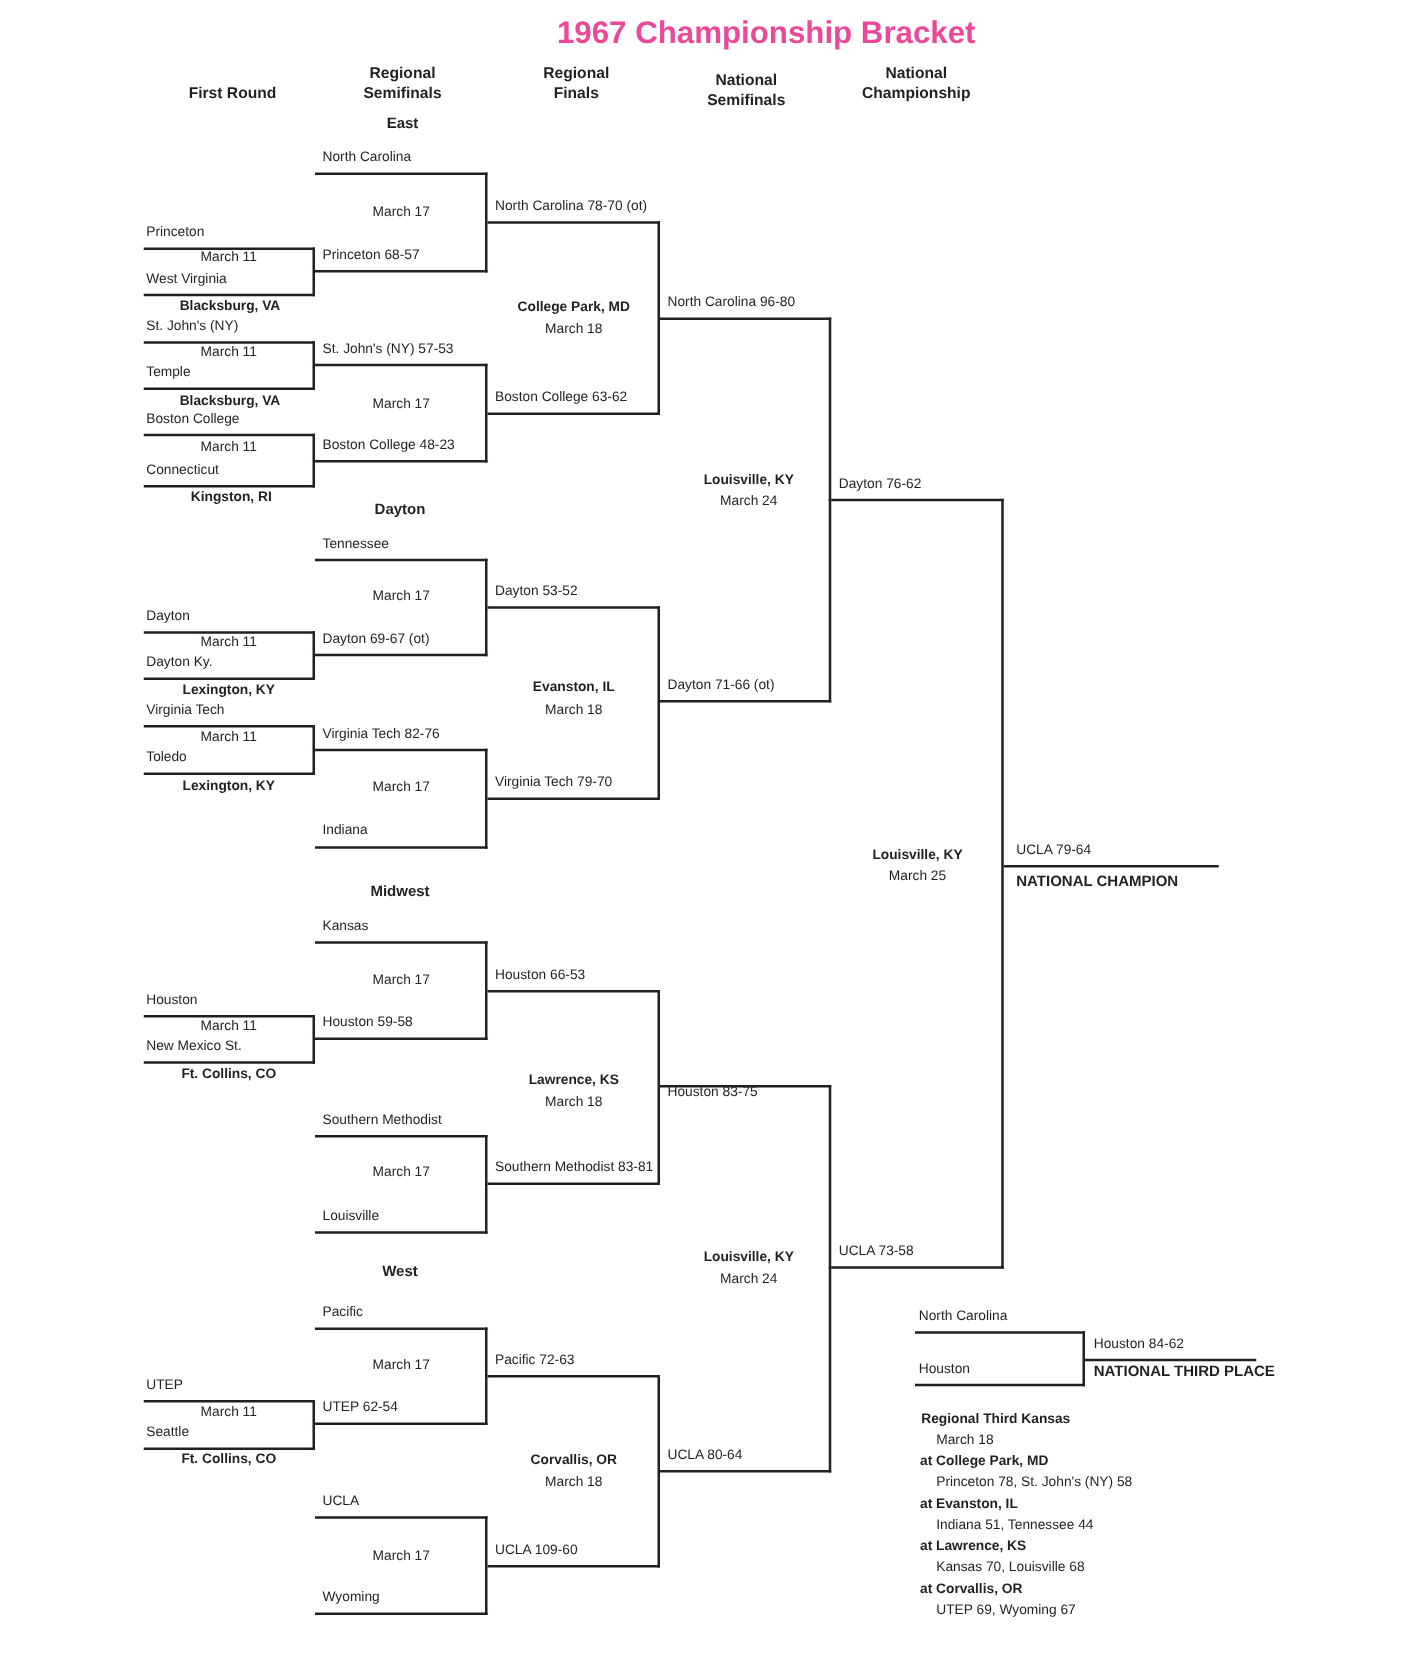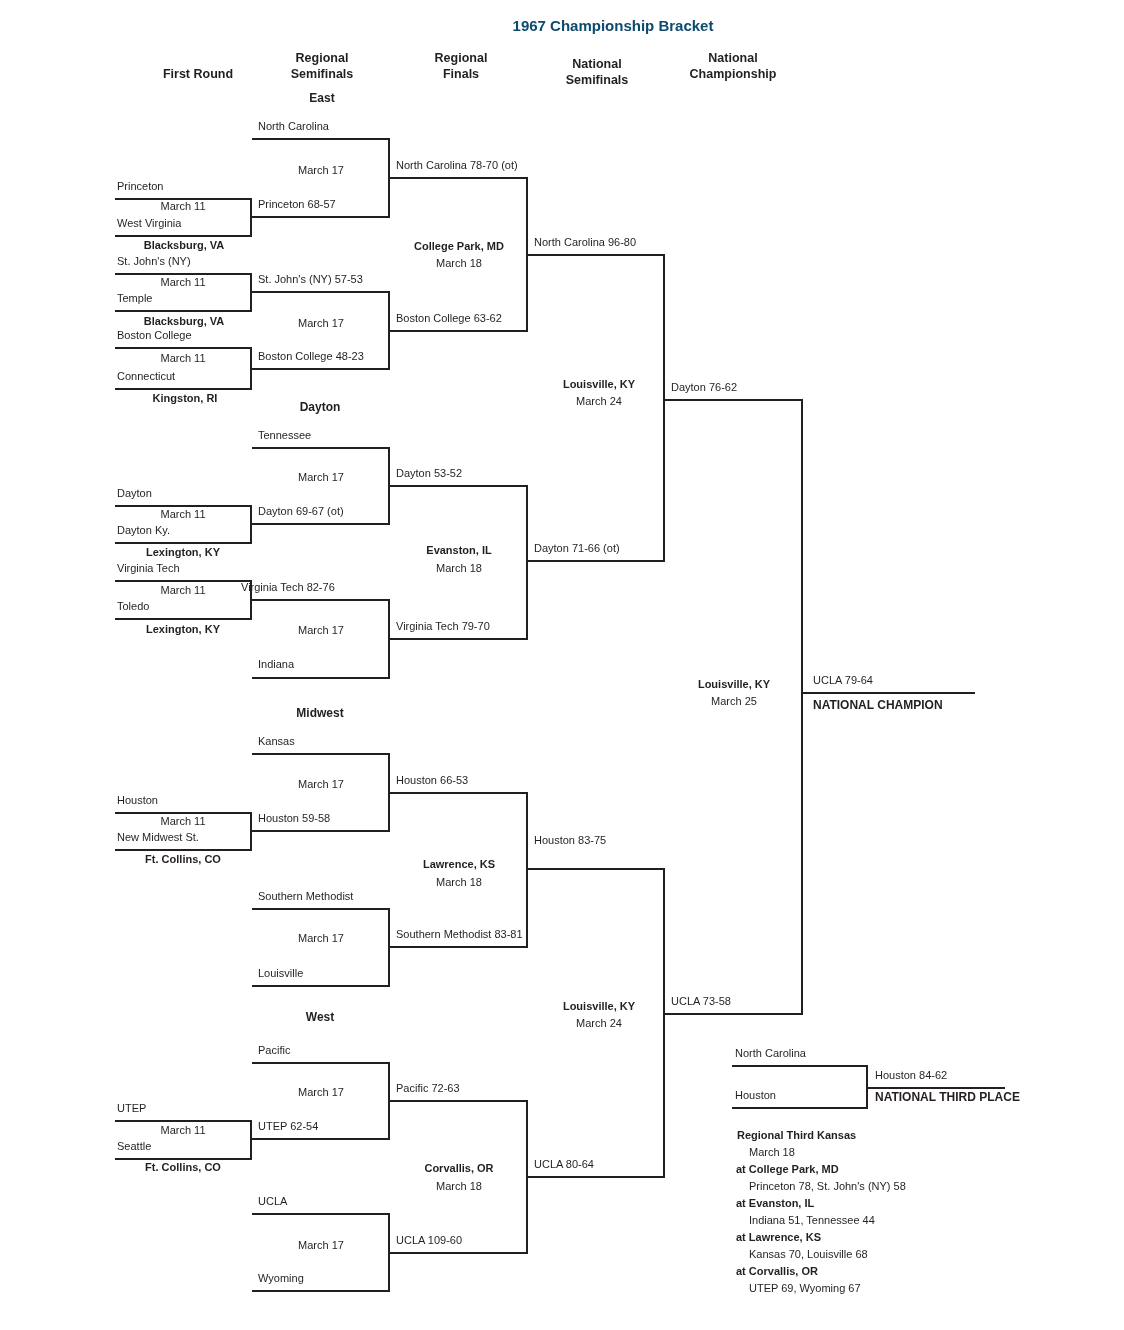--- a/index.html
+++ b/index.html
@@ -9,29 +9,29 @@
   .vl{position:absolute;width:2px;background:#231f20;}
   .lb{position:absolute;white-space:nowrap;font-size:11px;line-height:13px;color:#231f20;}
   .ct{transform:translateX(-50%);text-align:center;}
   .bd{font-weight:700;}
   .big{font-size:12px;}
   .hdr{position:absolute;transform:translateX(-50%);text-align:center;
        font-weight:700;font-size:12.5px;line-height:16px;color:#231f20;}
   .rgn{position:absolute;transform:translateX(-50%);text-align:center;
        font-weight:700;font-size:12px;line-height:14px;color:#231f20;}
   .title{position:absolute;transform:translateX(-50%);font-weight:700;
-         font-size:15px;line-height:28px;color:#0c4a6e;white-space:nowrap;}
+         font-size:25px;line-height:28px;color:#ec4899;white-space:nowrap;}
 </style>
 </head>
 <body>
 
 <div id="page">
 
   <div class="title" style="left:613px;top:12px">1967 Championship Bracket</div>
-  <div class="hdr" style="left:198px;top:66px;width:110px">First Round</div>
+  <div class="hdr" style="left:186px;top:66px;width:110px">First Round</div>
   <div class="hdr" style="left:322px;top:50px;width:80px">Regional Semifinals</div>
   <div class="hdr" style="left:461px;top:50px;width:70px">Regional Finals</div>
   <div class="hdr" style="left:597px;top:56px;width:80px">National Semifinals</div>
   <div class="hdr" style="left:733px;top:50px;width:110px">National Championship</div>
 
   <div class="rgn" style="left:322px;top:91px">East</div>
 
   <div class="lb" style="left:258px;top:120px">North Carolina</div>
   <div class="hl" style="left:252px;top:138px;width:138px"></div>
 
@@ -101,21 +101,21 @@
   <div class="lb" style="left:396px;top:467px">Dayton 53-52</div>
   <div class="hl" style="left:390px;top:485px;width:138px"></div>
 
   <div class="lb" style="left:117px;top:562px">Virginia Tech</div>
   <div class="hl" style="left:115px;top:580px;width:137px"></div>
   <div class="lb ct" style="left:183px;top:584px">March 11</div>
   <div class="lb" style="left:117px;top:600px">Toledo</div>
   <div class="hl" style="left:115px;top:618px;width:137px"></div>
   <div class="vl" style="left:250px;top:580px;height:40px"></div>
   <div class="lb ct bd" style="left:183px;top:623px">Lexington, KY</div>
-  <div class="lb" style="left:241px;top:581px">Virginia Tech 82-76</div>
+  <div class="lb" style="left:258px;top:581px">Virginia Tech 82-76</div>
   <div class="hl" style="left:252px;top:599px;width:138px"></div>
 
   <div class="lb" style="left:258px;top:658px">Indiana</div>
   <div class="hl" style="left:252px;top:677px;width:138px"></div>
 
   <div class="vl" style="left:388px;top:599px;height:80px"></div>
   <div class="lb ct" style="left:321px;top:624px">March 17</div>
   <div class="lb" style="left:396px;top:620px">Virginia Tech 79-70</div>
   <div class="hl" style="left:390px;top:638px;width:138px"></div>
 
@@ -133,21 +133,21 @@
   <div class="hl" style="left:665px;top:399px;width:138px"></div>
 
   <div class="rgn" style="left:320px;top:706px">Midwest</div>
 
   <div class="lb" style="left:258px;top:735px">Kansas</div>
   <div class="hl" style="left:252px;top:753px;width:138px"></div>
 
   <div class="lb" style="left:117px;top:794px">Houston</div>
   <div class="hl" style="left:115px;top:812px;width:137px"></div>
   <div class="lb ct" style="left:183px;top:815px">March 11</div>
-  <div class="lb" style="left:117px;top:831px">New Midwest St.</div>
+  <div class="lb" style="left:117px;top:831px">New Mexico St.</div>
   <div class="hl" style="left:115px;top:849px;width:137px"></div>
   <div class="vl" style="left:250px;top:812px;height:39px"></div>
   <div class="lb ct bd" style="left:183px;top:853px">Ft. Collins, CO</div>
   <div class="lb" style="left:258px;top:812px">Houston 59-58</div>
   <div class="hl" style="left:252px;top:830px;width:138px"></div>
 
   <div class="vl" style="left:388px;top:753px;height:79px"></div>
   <div class="lb ct" style="left:321px;top:778px">March 17</div>
   <div class="lb" style="left:396px;top:774px">Houston 66-53</div>
   <div class="hl" style="left:390px;top:792px;width:138px"></div>
@@ -157,21 +157,21 @@
   <div class="lb ct" style="left:321px;top:932px">March 17</div>
   <div class="lb" style="left:258px;top:967px">Louisville</div>
   <div class="hl" style="left:252px;top:985px;width:138px"></div>
   <div class="vl" style="left:388px;top:908px;height:79px"></div>
   <div class="lb" style="left:396px;top:928px">Southern Methodist 83-81</div>
   <div class="hl" style="left:390px;top:946px;width:138px"></div>
 
   <div class="vl" style="left:526px;top:792px;height:156px"></div>
   <div class="lb ct bd" style="left:459px;top:858px">Lawrence, KS</div>
   <div class="lb ct" style="left:459px;top:876px">March 18</div>
-  <div class="lb" style="left:534px;top:834px">Houston 83-75</div>
+  <div class="lb" style="left:534px;top:868px">Houston 83-75</div>
   <div class="hl" style="left:528px;top:868px;width:137px"></div>
 
   <div class="rgn" style="left:320px;top:1010px">West</div>
 
   <div class="lb" style="left:258px;top:1044px">Pacific</div>
   <div class="hl" style="left:252px;top:1062px;width:138px"></div>
 
   <div class="lb" style="left:117px;top:1102px">UTEP</div>
   <div class="hl" style="left:115px;top:1120px;width:137px"></div>
   <div class="lb ct" style="left:183px;top:1124px">March 11</div>

